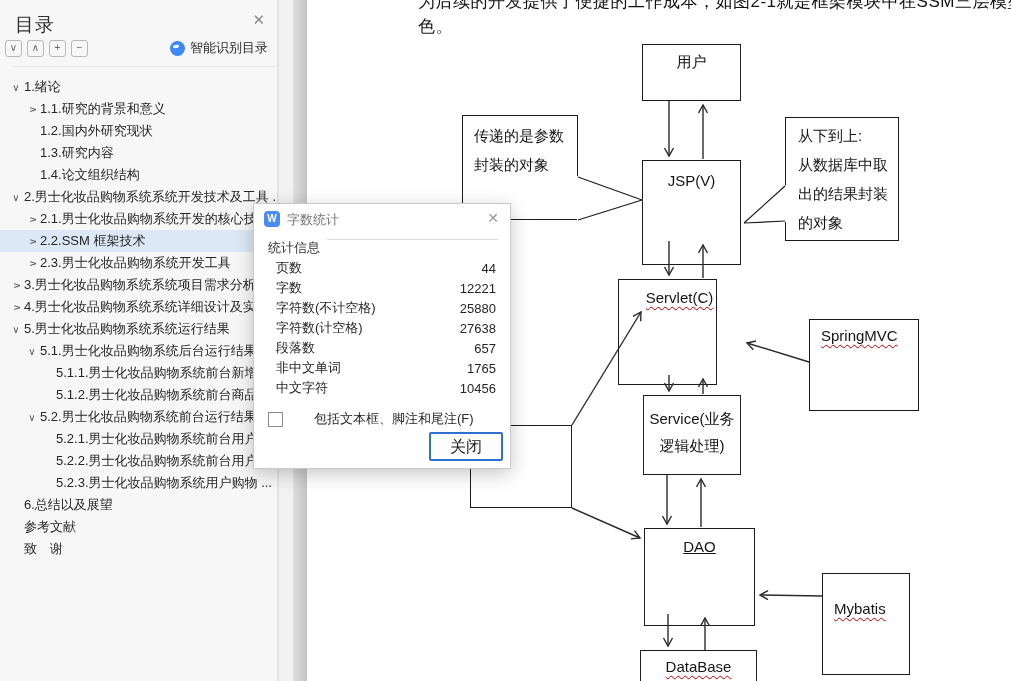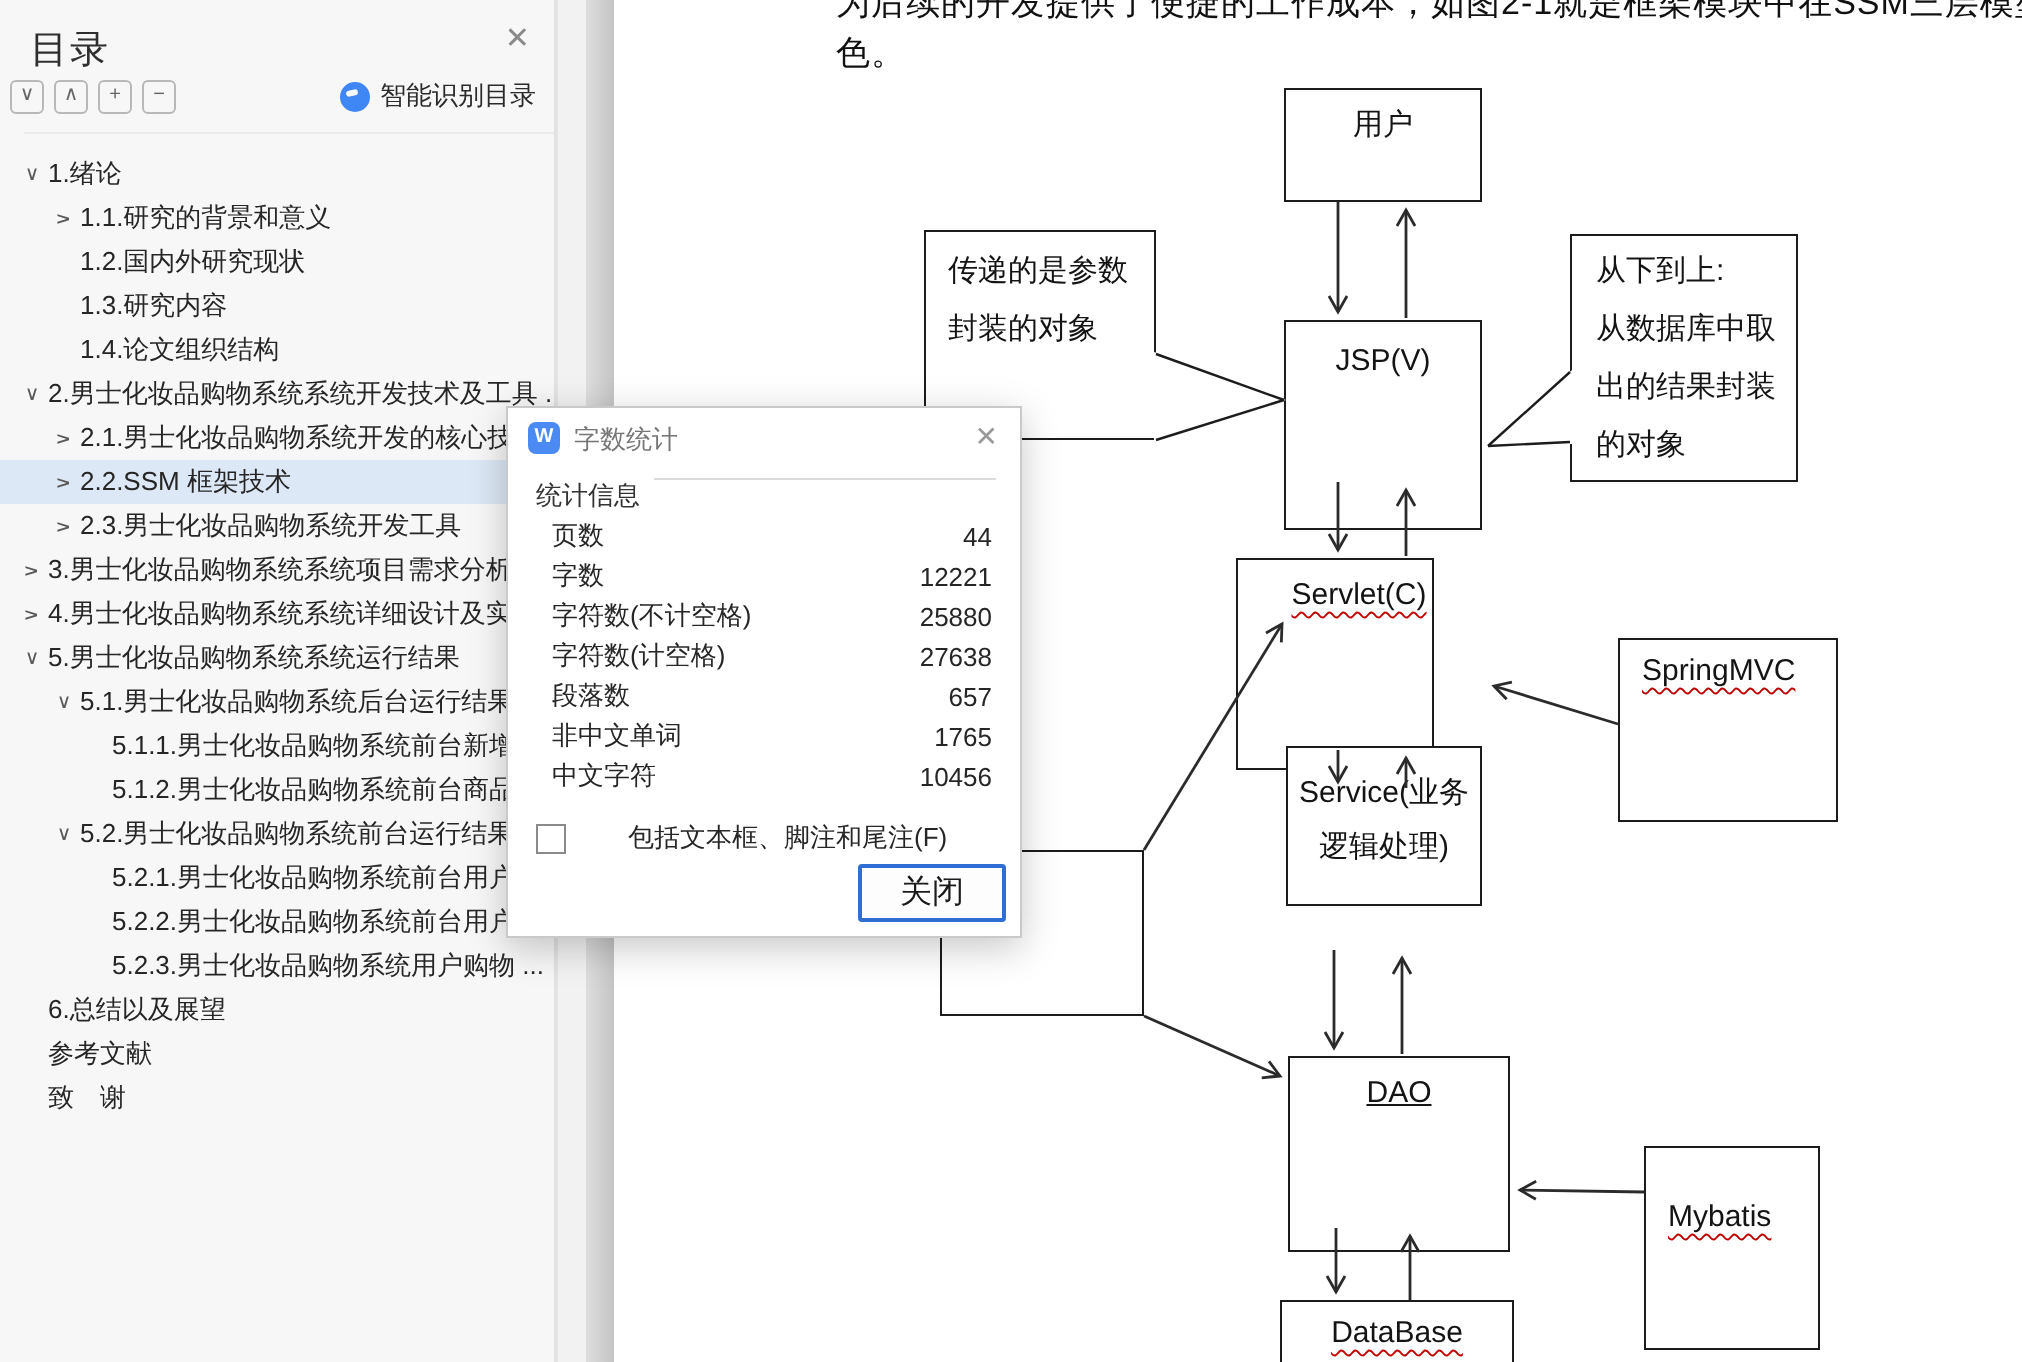--- a/index.html
+++ b/index.html
@@ -47,21 +47,21 @@
   .doc-line2{position:absolute;left:111px;top:15px;font-size:17px;letter-spacing:.5px;color:#111;}
   
   .dbox{position:absolute;background:#fff;border:1px solid #1c1c1c;box-sizing:border-box;
     font-size:15px;color:#141414;z-index:3;}
   .dbox .lbl{display:block;text-align:center;}
   .squiggle{text-decoration:underline;text-decoration-style:wavy;text-decoration-color:#c00000;
     text-decoration-thickness:1px;text-underline-offset:3px;}
   .b-user{left:642px;top:44px;width:99px;height:57px;padding-top:8px;}
   .b-jsp{left:642px;top:160px;width:99px;height:105px;padding-top:11px;}
   .b-servlet{left:618px;top:279px;width:99px;height:106px;padding-top:9px;padding-left:24px;}
-  .b-service{left:643px;top:373px;width:98px;height:80px;padding-top:9px;line-height:27px;}
+  .b-service{left:643px;top:395px;width:98px;height:80px;padding-top:9px;line-height:27px;}
   .b-dao{left:644px;top:528px;width:111px;height:98px;padding-top:9px;text-decoration:underline;}
   .b-database{left:640px;top:650px;width:117px;height:45px;padding-top:7px;}
   .b-springmvc{left:809px;top:319px;width:110px;height:92px;padding-top:7px;}
   .b-springmvc .lbl{text-align:left;padding-left:11px;}
   .b-mybatis{left:822px;top:573px;width:88px;height:102px;padding-top:26px;}
   .b-mybatis .lbl{text-align:left;padding-left:11px;}
   .b-hidden{left:470px;top:425px;width:102px;height:83px;}
   .callout{position:absolute;background:#fff;border:1px solid #1c1c1c;box-sizing:border-box;
     font-size:15px;color:#141414;line-height:29px;z-index:3;}
   .c-left{left:462px;top:115px;width:116px;height:105px;padding:5px 0 0 11px;}

